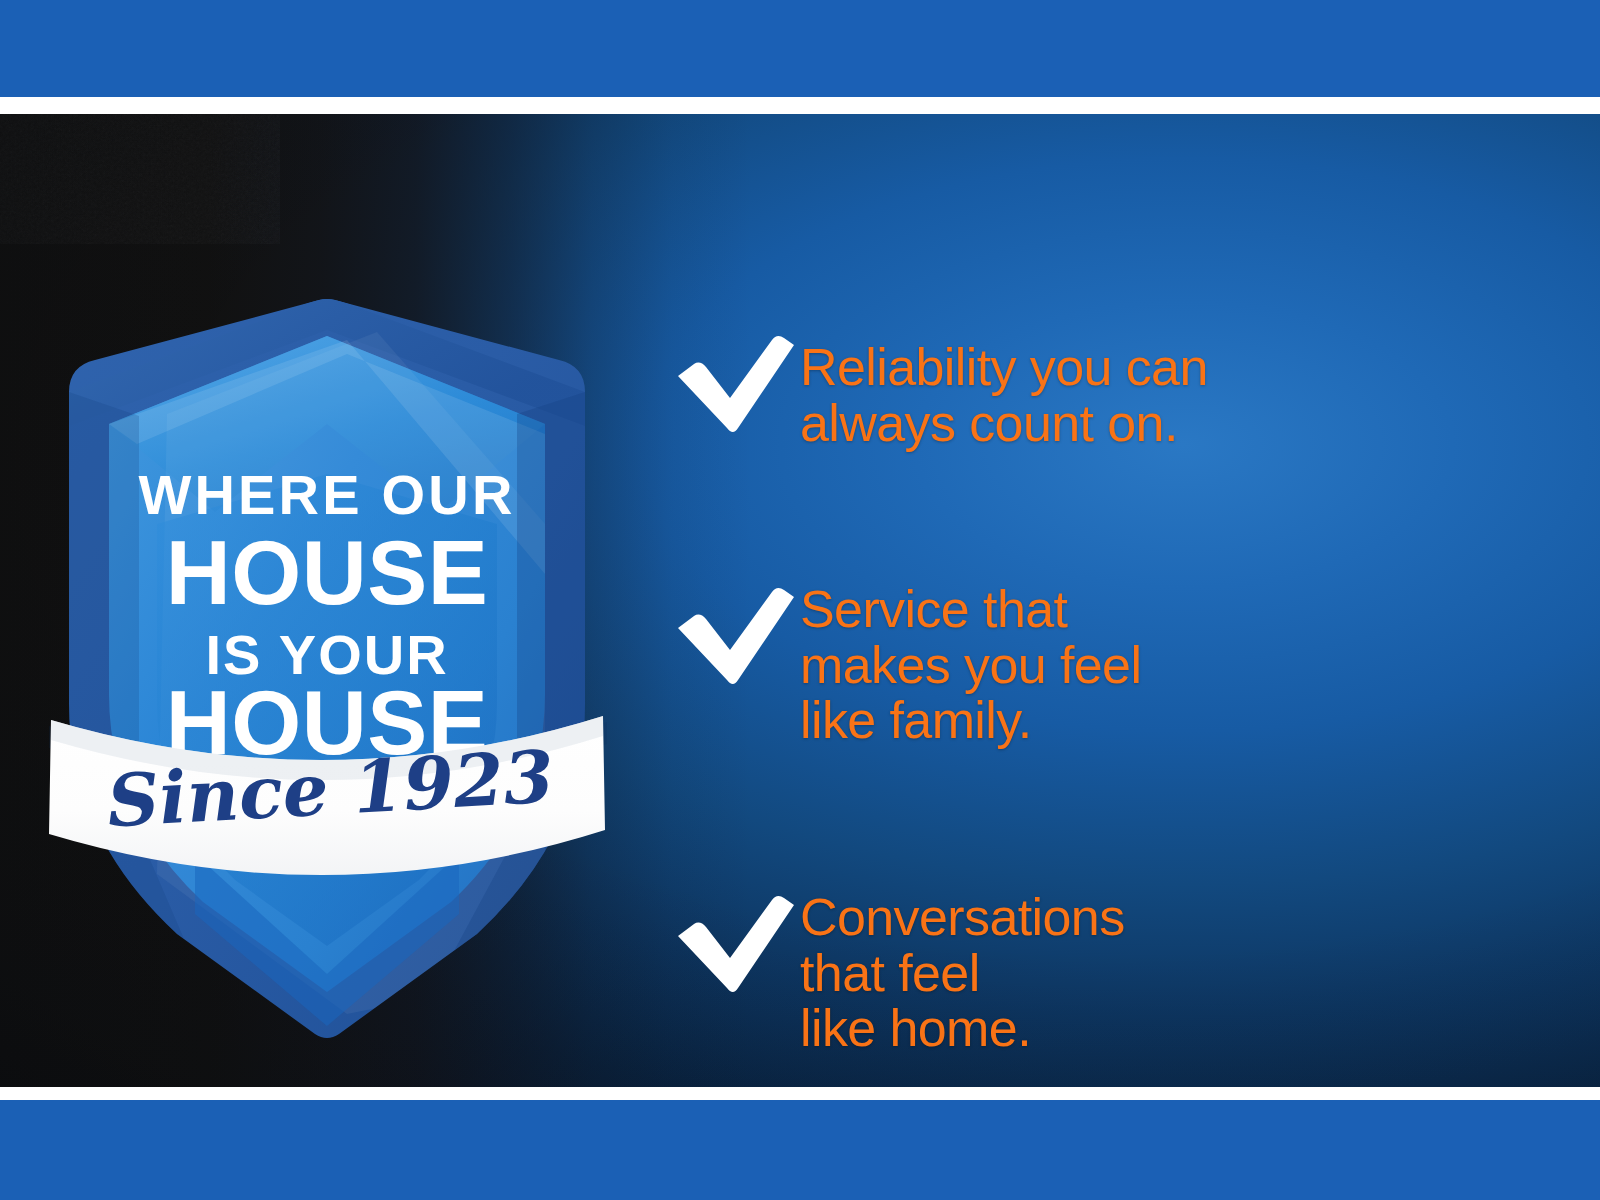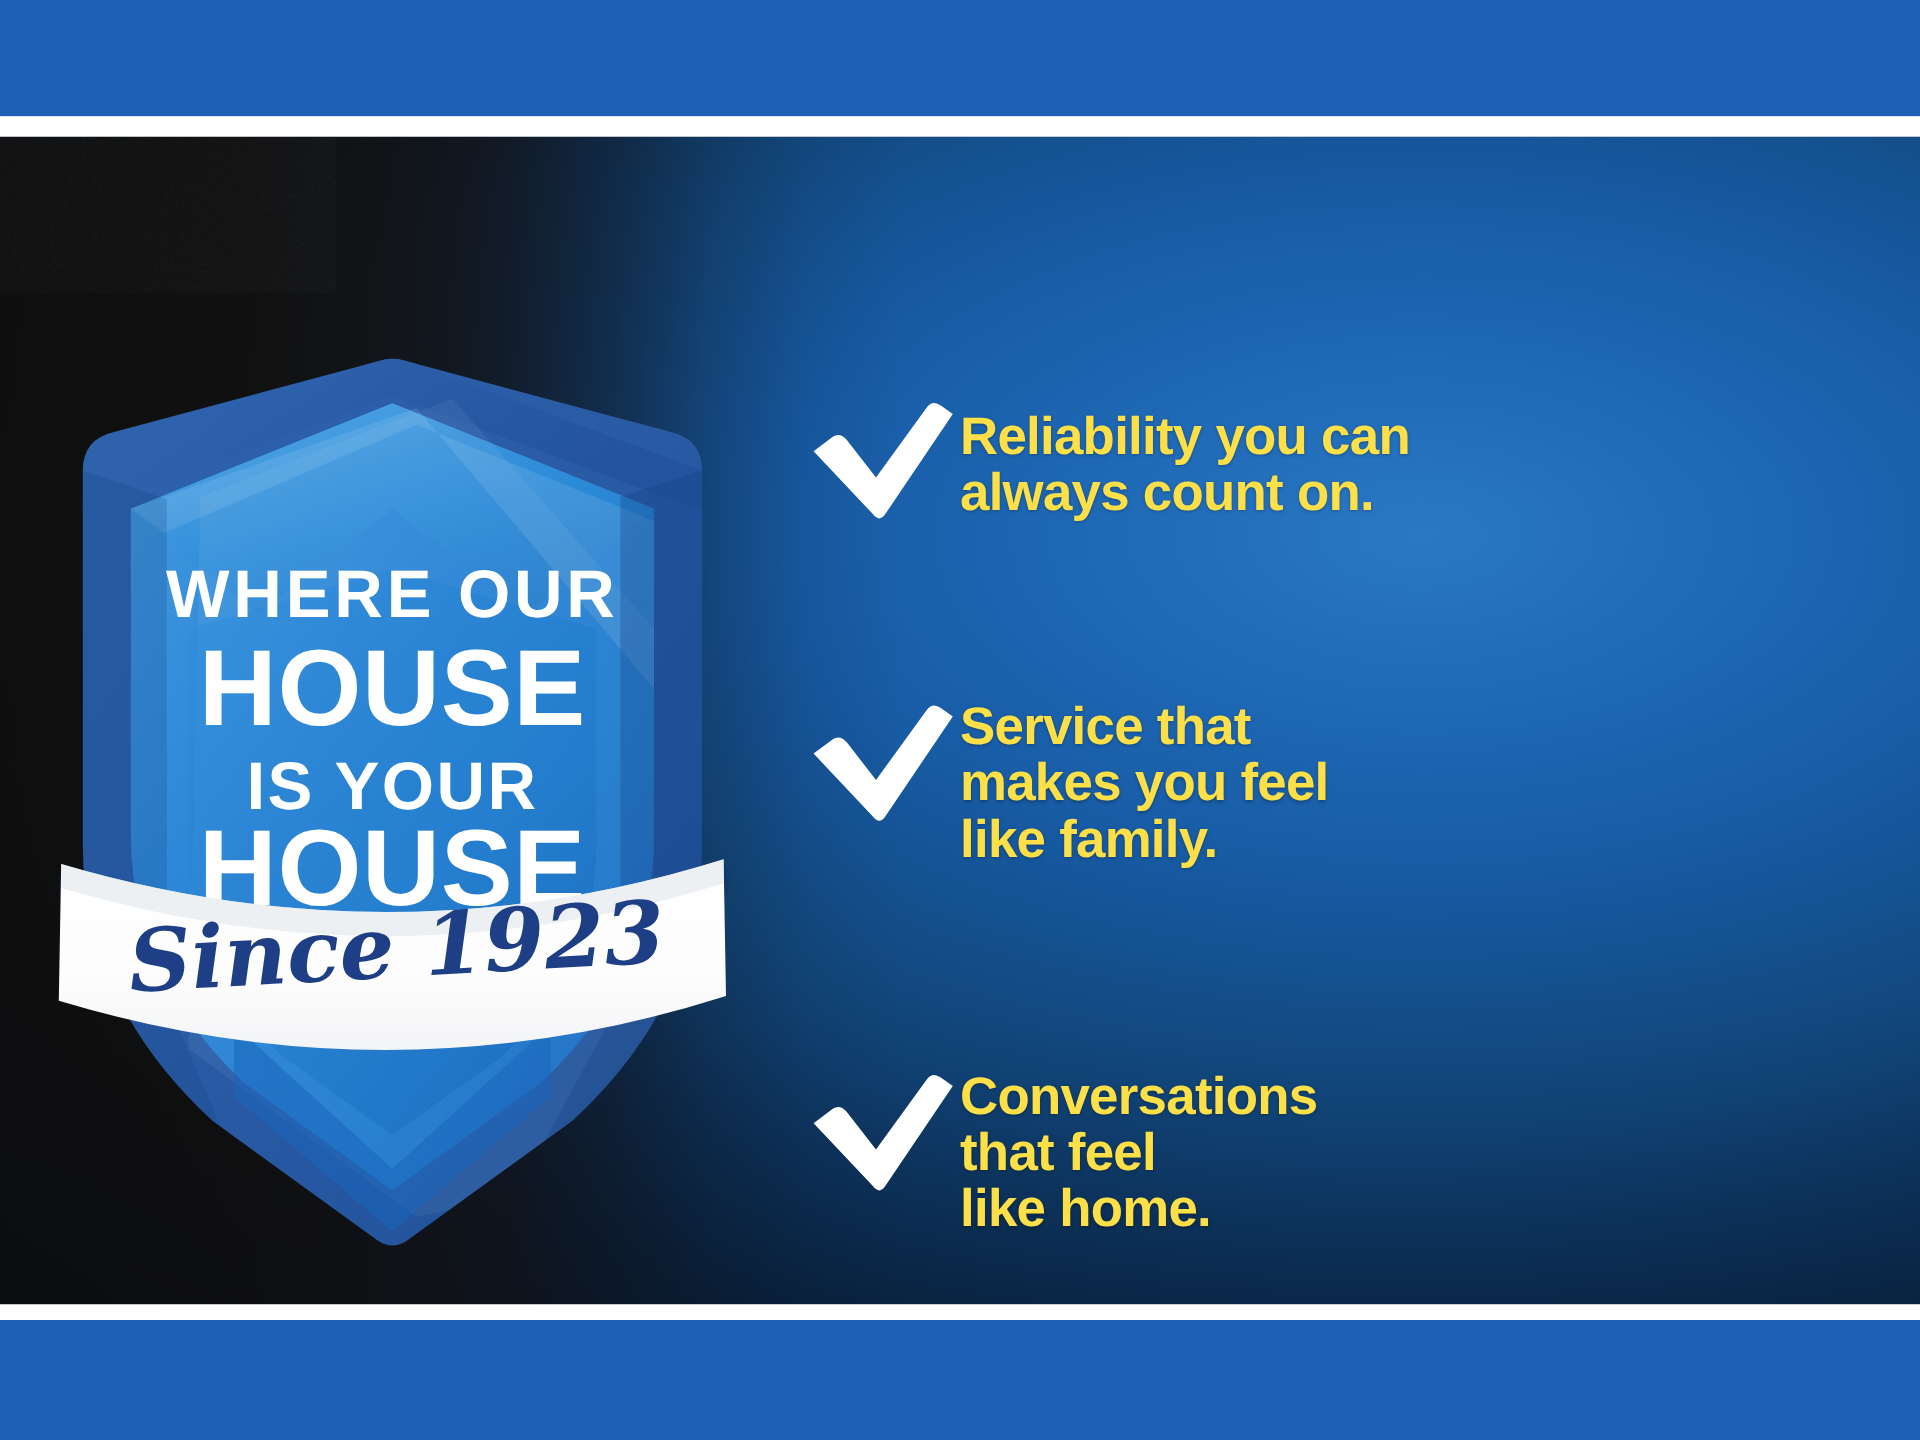--- a/index.html
+++ b/index.html
@@ -43,21 +43,21 @@
   #logo svg{display:block;width:100%;height:100%;overflow:visible;}
 
   
   #bullets{position:absolute;left:668px;top:150px;width:900px;height:900px;}
   .bullet{position:absolute;left:0;display:flex;align-items:flex-start;}
   #bullet-0{top:60px;}
   #bullet-1{top:312px;}
   #bullet-2{top:620px;}
   .check{width:132px;height:120px;flex:0 0 132px;}
   .check svg{display:block;width:100%;height:100%;}
-  .btext{color:#fde047;font-weight:bold;font-size:44px;line-height:1.07;
+  .btext{color:#f97316;font-weight:normal;font-size:52px;line-height:1.07;
          letter-spacing:-0.6px;white-space:pre-line;
          text-shadow:0 1px 3px rgba(0,0,0,.28);
          margin-top:16px;}
   #bullet-1 .btext,#bullet-2 .btext{margin-top:6px;}
 </style>
 </head>
 <body>
 
 <div id="banner">
 

